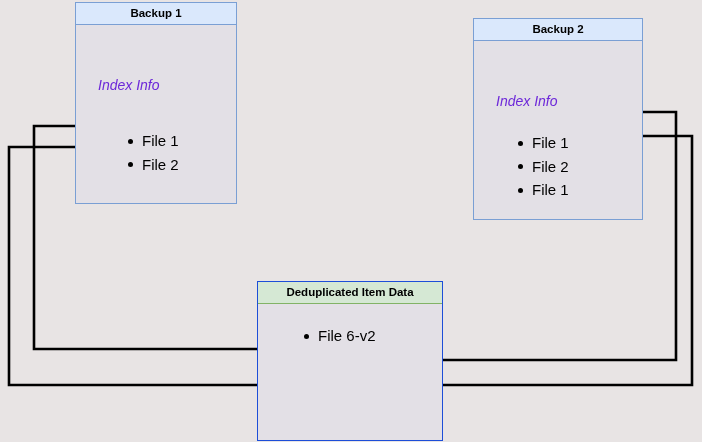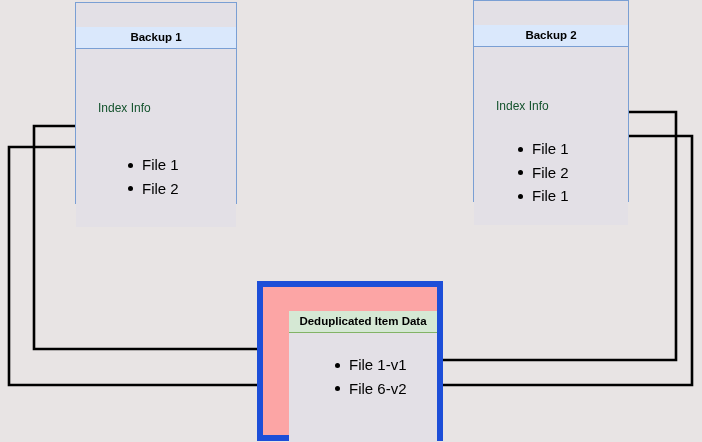--- a/index.html
+++ b/index.html
@@ -33,57 +33,56 @@
   }
   .node-header {
     box-sizing: border-box;
     width: 100%;
     height: 22px;
     line-height: 20px;
     text-align: center;
     font-size: 11.5px;
     font-weight: bold;
     color: #000000;
-    margin-top: 24px;
   }
   .node-body {
     box-sizing: border-box;
     width: 100%;
     position: relative;
   }
   
   .node-blue {
     border: 1px solid #7a9fd4;
     background: #e3e0e6;
   }
   .node-blue .node-header {
     background: #dae8fc;
     border-bottom: 1px solid #7a9fd4;
   }
   .node-blue .node-body {
     background: #e3e0e6;
   }
   
   .node-green {
-    border: 6px solid #1d4ed8;
-    background: #fca5a5;
-    padding-left: 26px;
+    border: 1px solid #1d4ed8;
+    background: #bef264;
   }
   .node-green .node-header {
     background: #d5e8d4;
     border-bottom: 1px solid #82b366;
   }
   .node-green .node-body {
     background: #e3e0e6;
   }
   .section-title {
     position: absolute;
-    font-size: 12px;
-    color: #14532d;
+    font-size: 14px;
+    color: #6d28d9;
     white-space: nowrap;
+    font-style: italic;
   }
   .file-list {
     position: absolute;
     margin: 0;
     padding: 0;
     list-style: none;
   }
   .file-list li {
     font-size: 15px;
     color: #000000;
@@ -132,37 +131,36 @@
     <div class="node-header">Backup 1</div>
     <div class="node-body" style="height:178px;">
       <div class="section-title" style="left:22px; top:52px;">Index Info</div>
       <ul class="file-list" style="left:50px; top:104px;">
         <li>File 1</li>
         <li>File 2</li>
       </ul>
     </div>
   </div>
 
-  <div class="node node-blue" style="left:473px; top:0; width:156px; height:202px;">
+  <div class="node node-blue" style="left:473px; top:18px; width:170px; height:202px;">
     <div class="node-header">Backup 2</div>
     <div class="node-body" style="height:178px;">
       <div class="section-title" style="left:22px; top:52px;">Index Info</div>
       <ul class="file-list" style="left:42px; top:90px;">
         <li>File 1</li>
         <li>File 2</li>
         <li>File 1</li>
       </ul>
     </div>
   </div>
 
   <div class="node node-green" style="left:257px; top:281px; width:186px; height:160px;">
     <div class="node-header">Deduplicated Item Data</div>
     <div class="node-body" style="height:136px;">
       <div class="file-list-wrap">
         <ul class="file-list" style="left:44px; top:20px;">
-          <li>File 1-v1</li>
           <li>File 6-v2</li>
         </ul>
       </div>
     </div>
   </div>
 
 </div>
 
 </body></html>

